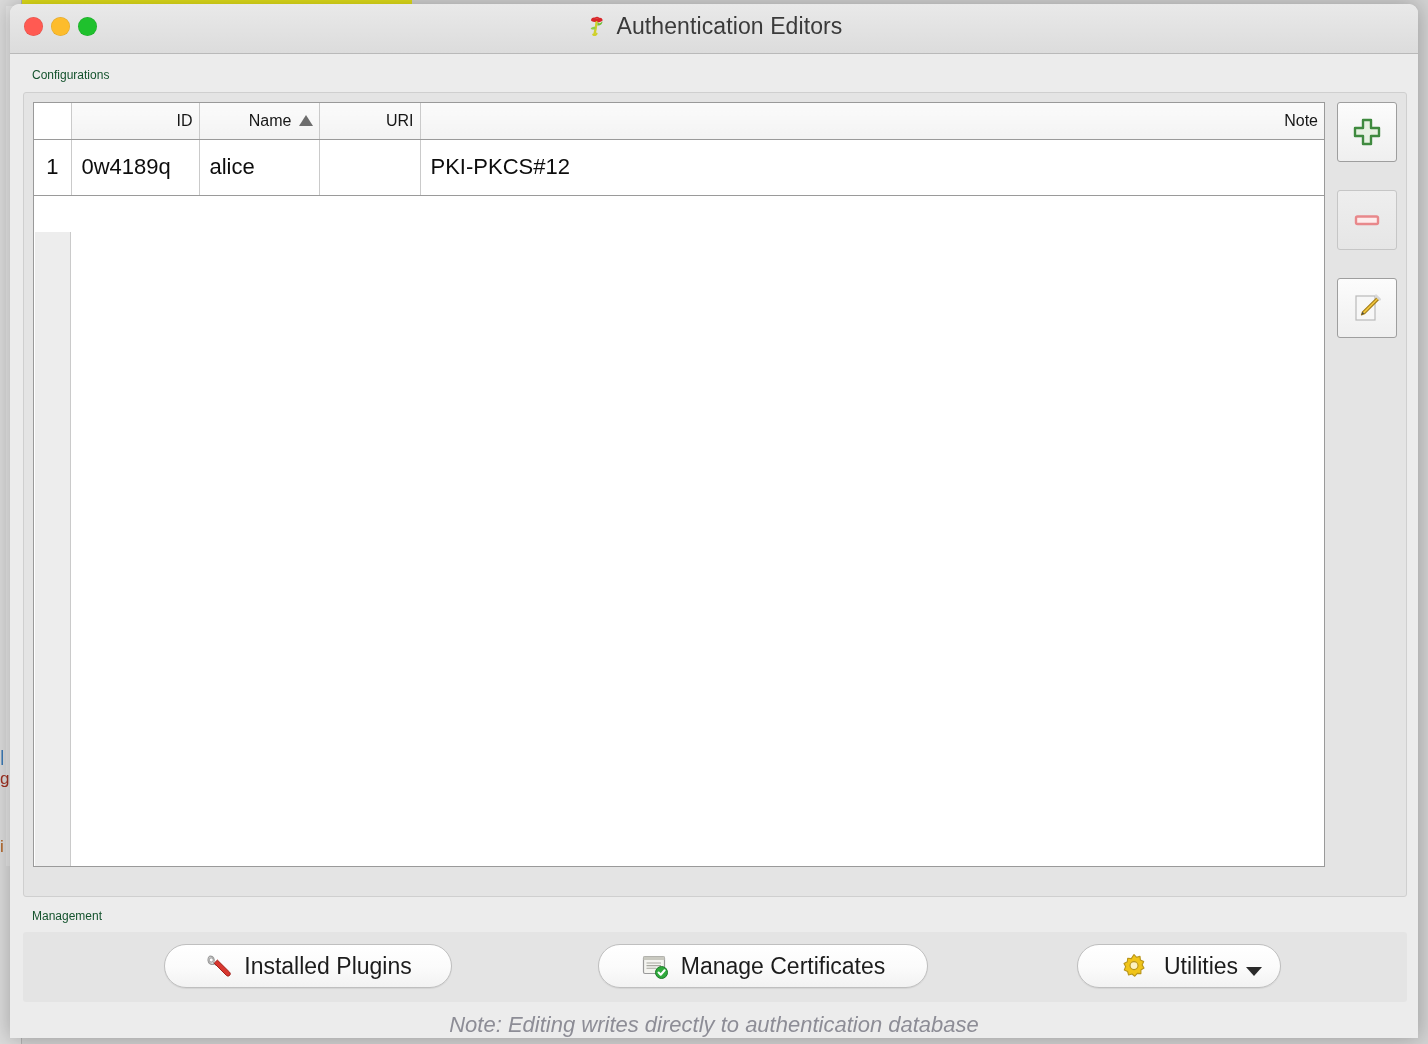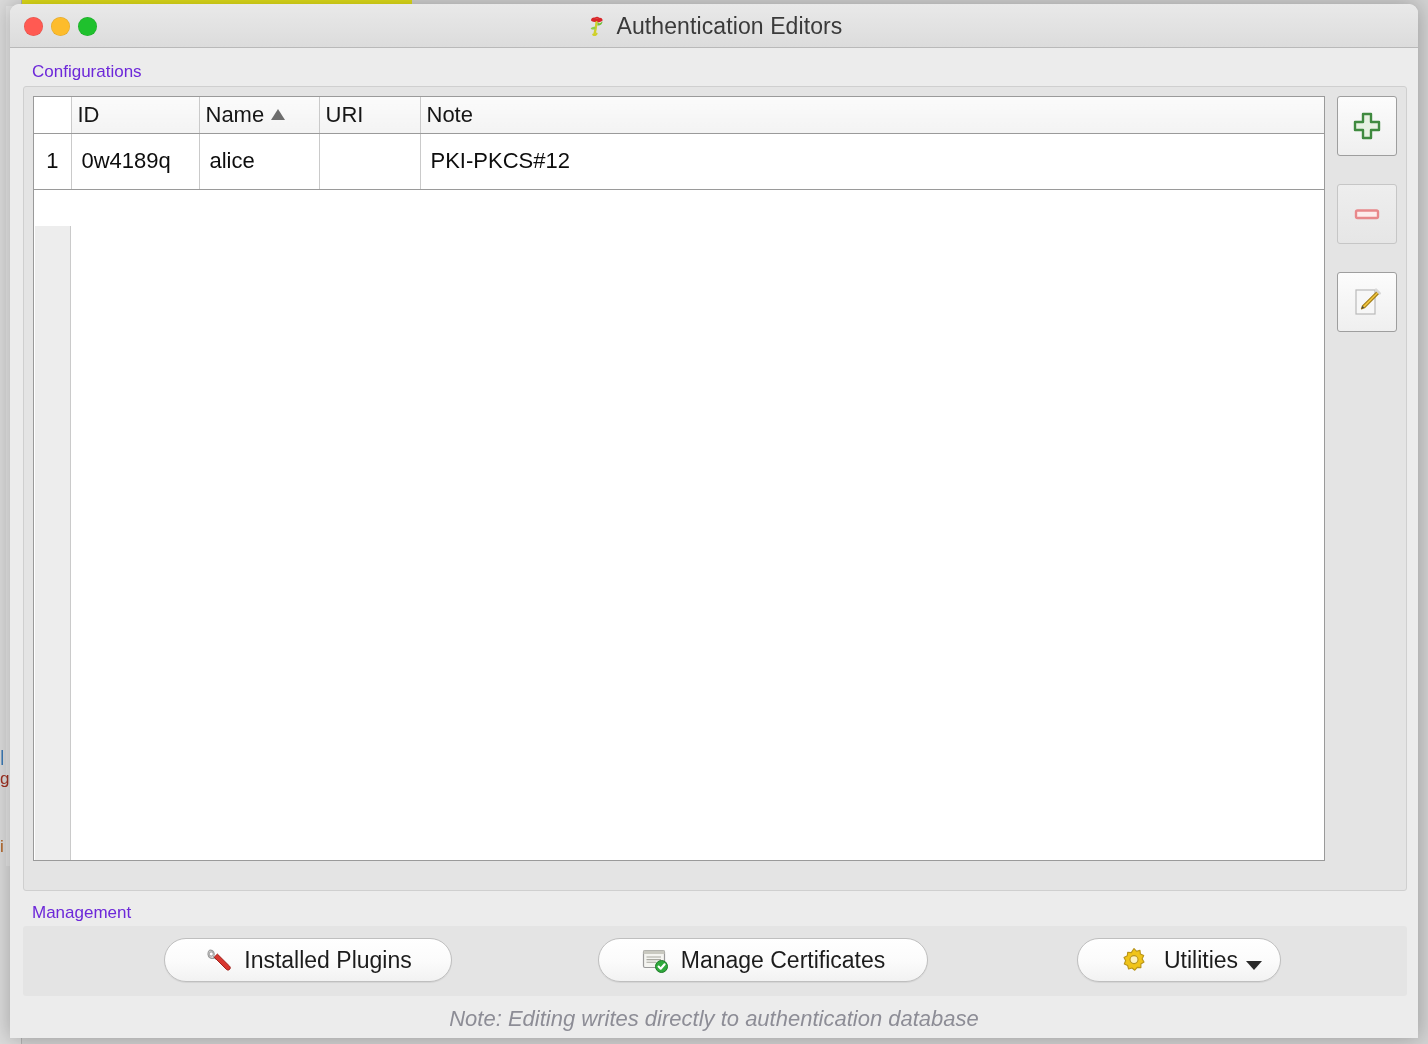--- a/index.html
+++ b/index.html
@@ -66,21 +66,21 @@
     width: 1408px; height: 1034px;
     background: #ececec;
     border-radius: 9px 9px 0 0;
     box-shadow: 0 0 22px rgba(0,0,0,0.28);
     overflow: hidden;
   }
 
   
   #titlebar {
     position: relative;
-    height: 44px;
+    height: 50px;
     background: linear-gradient(to bottom, #e9e9e9 0%, #dcdcdc 100%);
     border-bottom: 1px solid #b9b9b9;
     border-radius: 9px 9px 0 0;
   }
   #traffic-lights {
     position: absolute;
     left: 14px; top: 13px;
     display: flex;
     gap: 8px;
   }
@@ -115,22 +115,22 @@
   #window-body {
     position: relative;
     height: 990px;
     background: #ececec;
     padding: 0;
   }
 
   
   .group-label {
     position: absolute;
-    font-size: 17px;
-    color: #6d28d9;
+    font-size: 12px;
+    color: #14532d;
   }
   #configurations-label { left: 22px; top: 14px; }
   #management-label     { left: 22px; top: 855px; }
 
   
   #configurations-panel {
     position: absolute;
     left: 13px; top: 38px;
     width: 1384px; height: 805px;
     background: #e4e4e4;
@@ -152,23 +152,23 @@
     width: 100%;
     border-collapse: collapse;
     table-layout: fixed;
   }
   table.grid th {
     height: 36px;
     background: linear-gradient(to bottom, #fbfbfb 0%, #f3f3f3 100%);
     border-right: 1px solid #cacaca;
     border-bottom: 1px solid #9a9a9a;
     font-weight: normal;
-    font-size: 22px;
+    font-size: 16px;
     color: #161616;
-    text-align: left;
+    text-align: right;
     padding: 0 6px;
     white-space: nowrap;
     overflow: hidden;
   }
   table.grid th.corner {
     background: #ffffff;
     border-right: 1px solid #cacaca;
   }
   table.grid th:last-child { border-right: none; }
 

